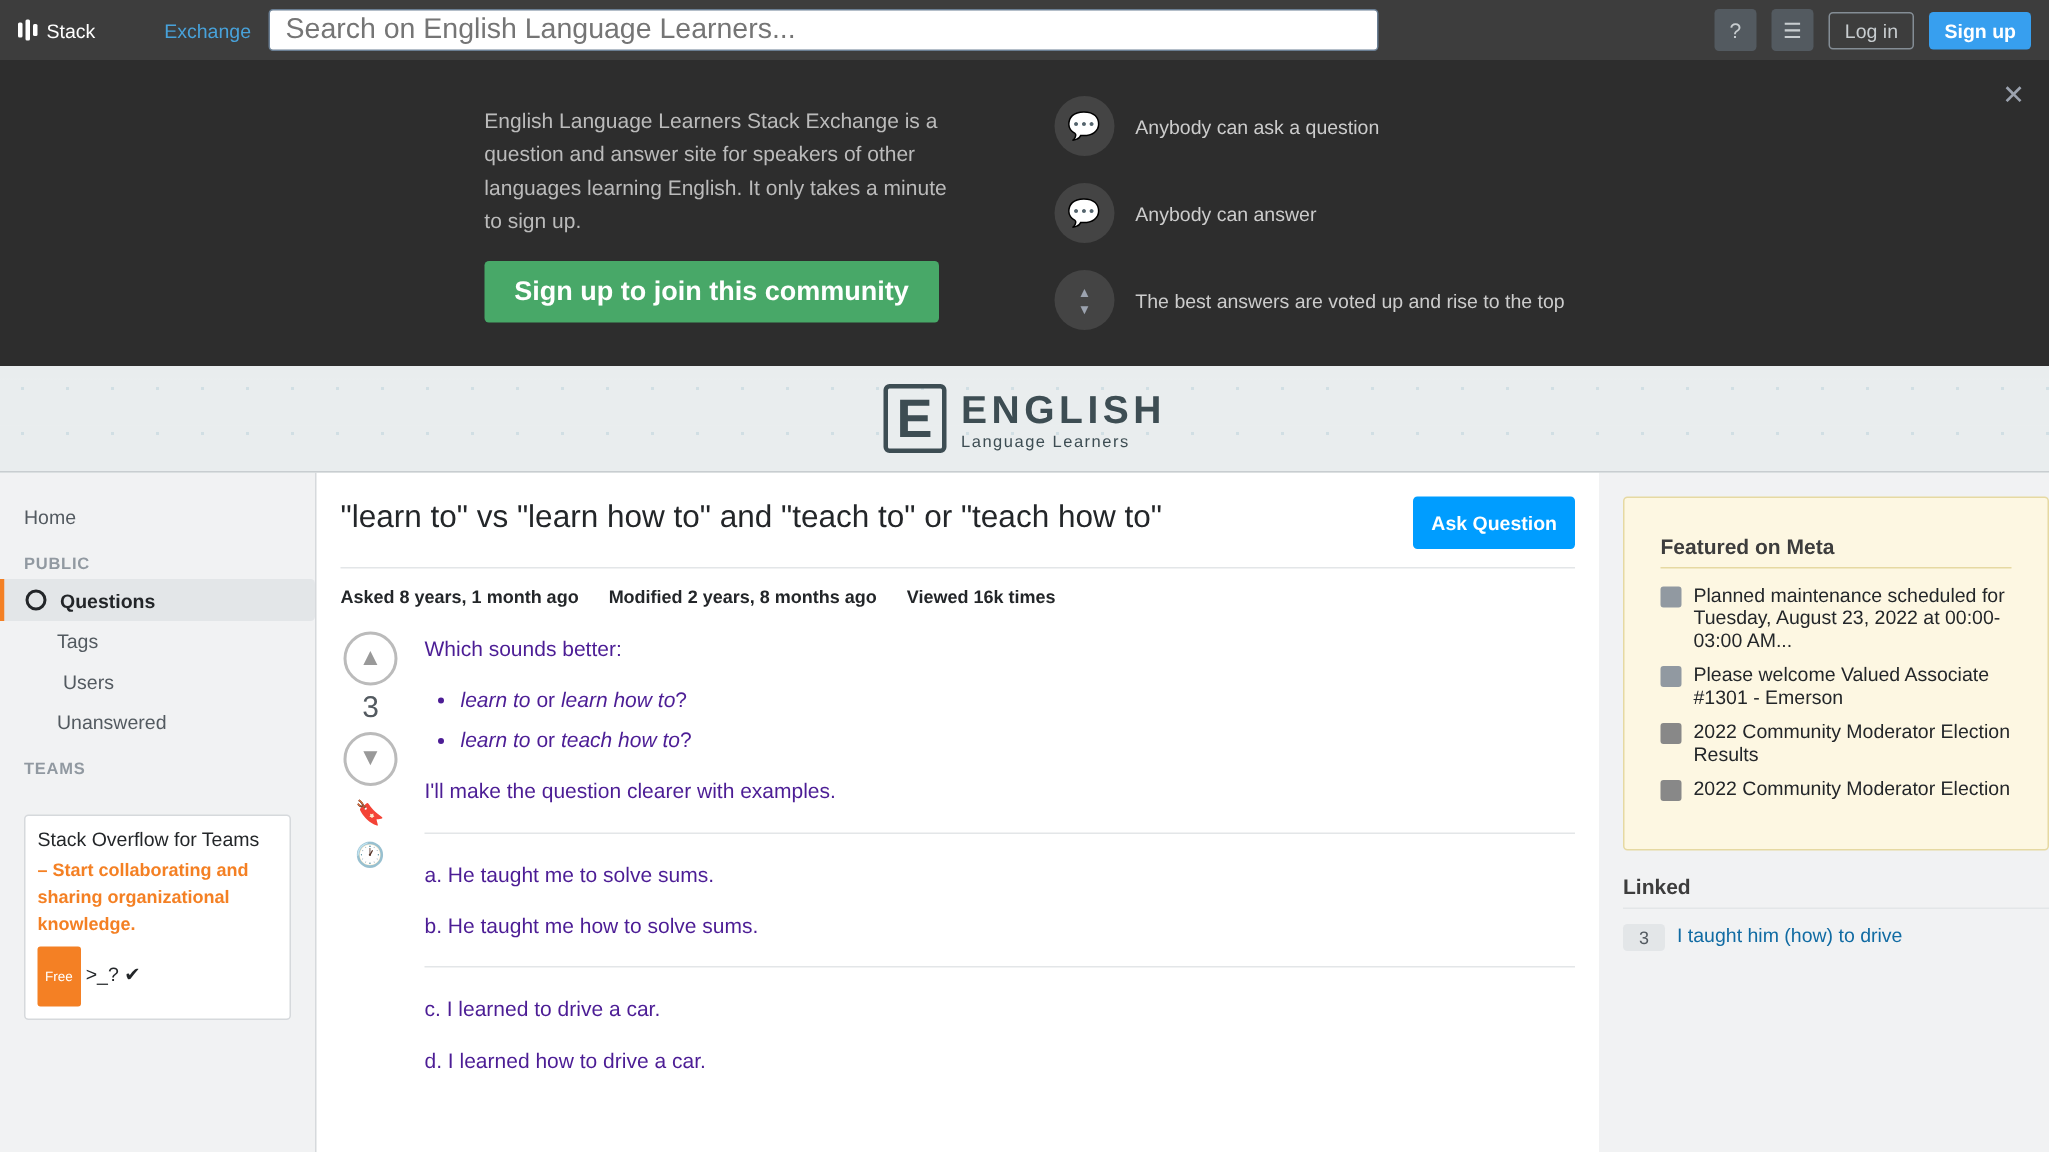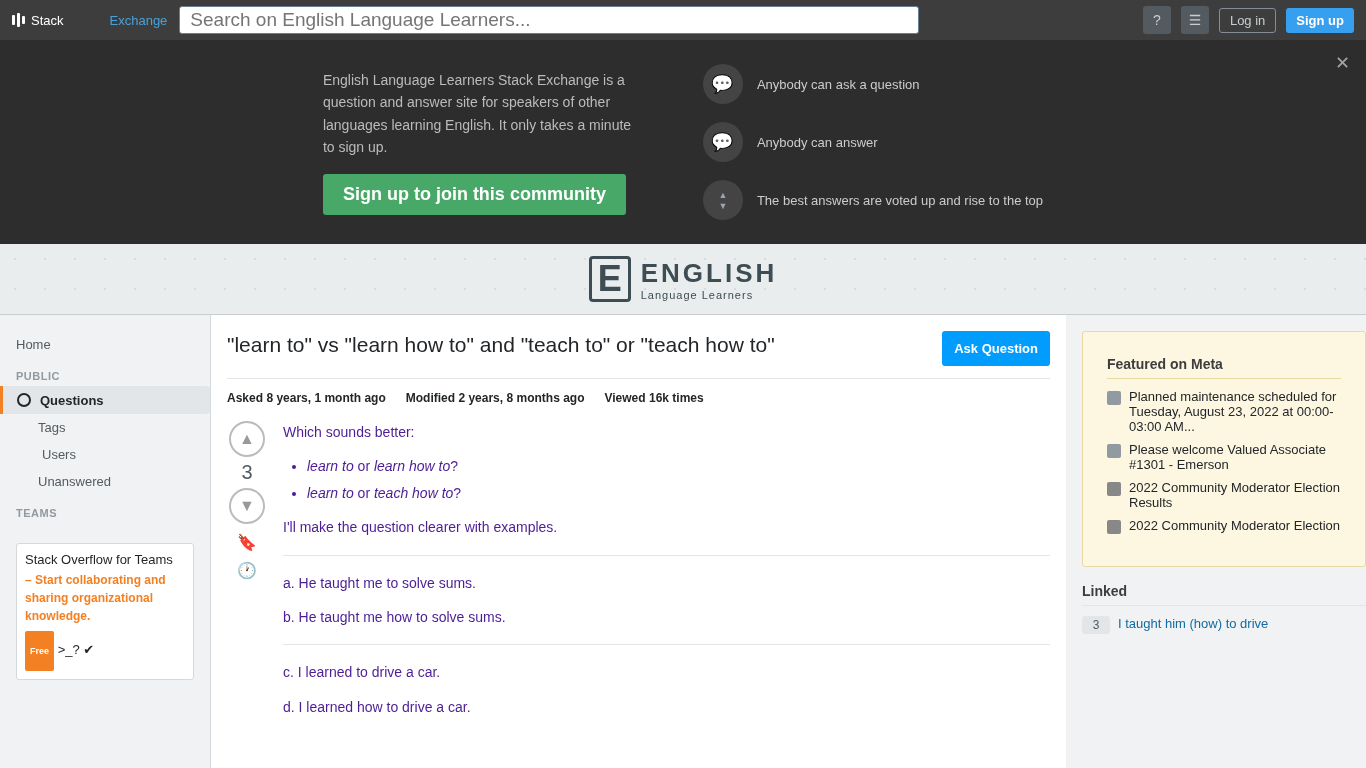--- a/index.html
+++ b/index.html
@@ -282,21 +282,21 @@
       background: #fff;
       border: 1px solid #d6d9dc;
       border-radius: 3px;
       padding: 8px;
     }
     .free-badge {
       display: inline-block;
       background: #f48024;
       color: #fff;
       font-size: 9px;
-      font-weight: bold;
+      font-weight: normal;
       padding: 15px 5px;
       border-radius: 2px;
     }
 
     
     .content-area {
       flex: 1;
       padding: 16px;
       background: #fff;
       border-left: 1px solid #d6d9dc;

